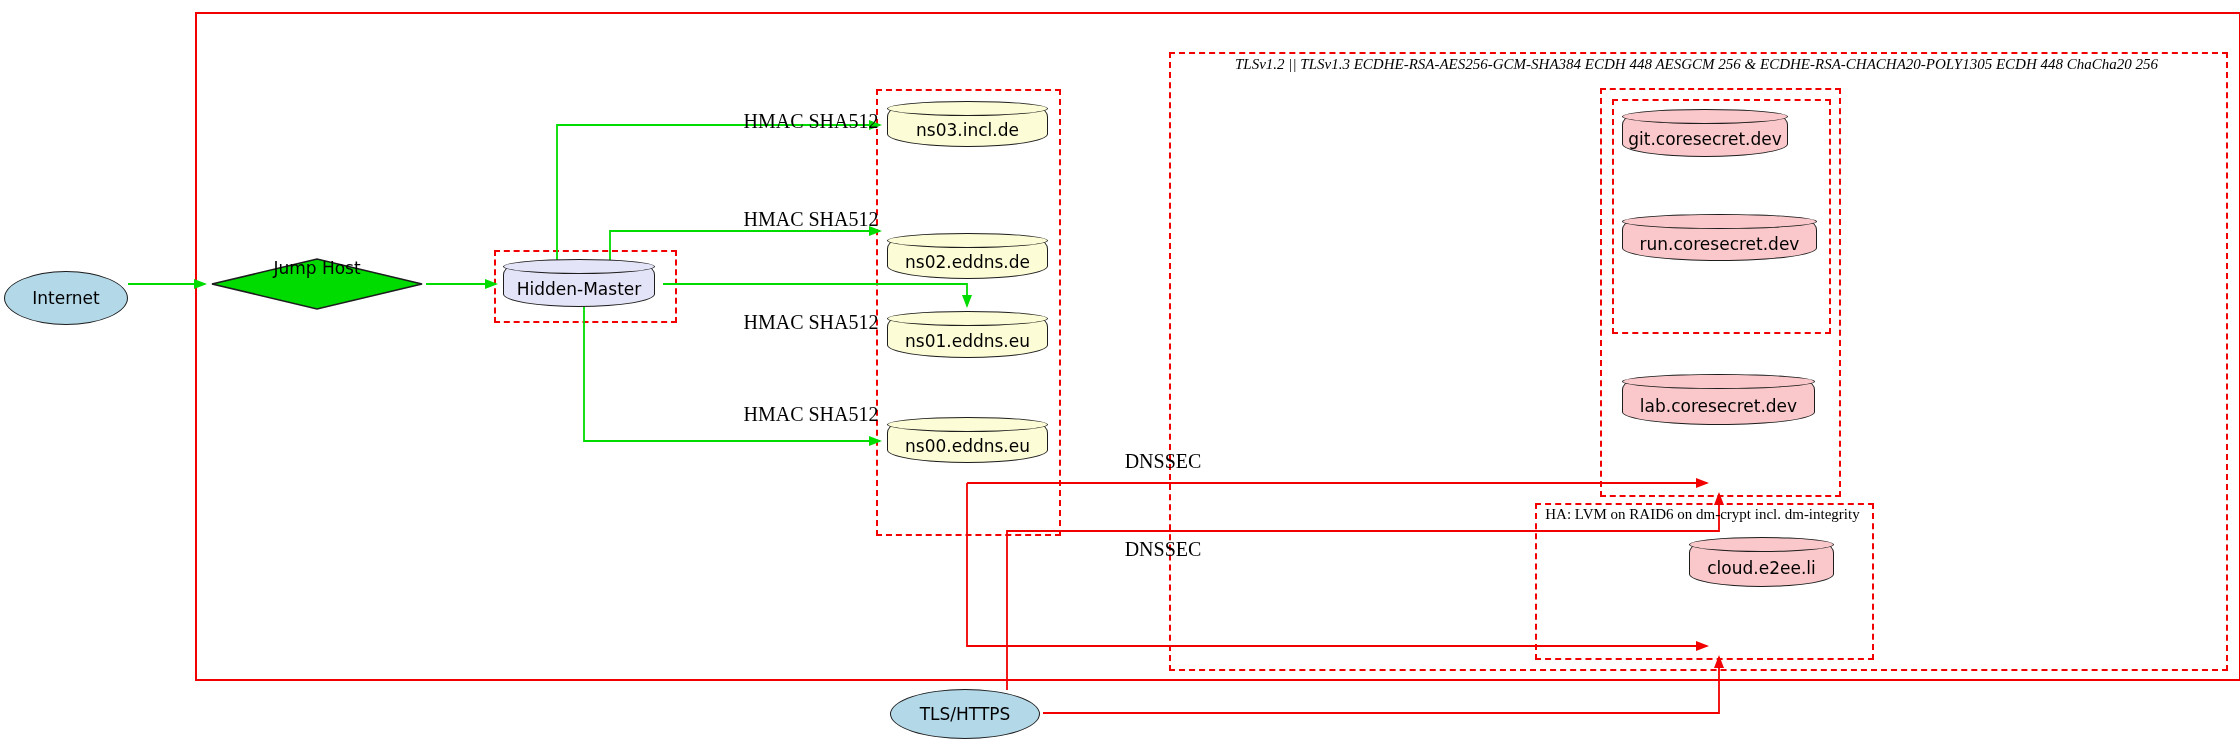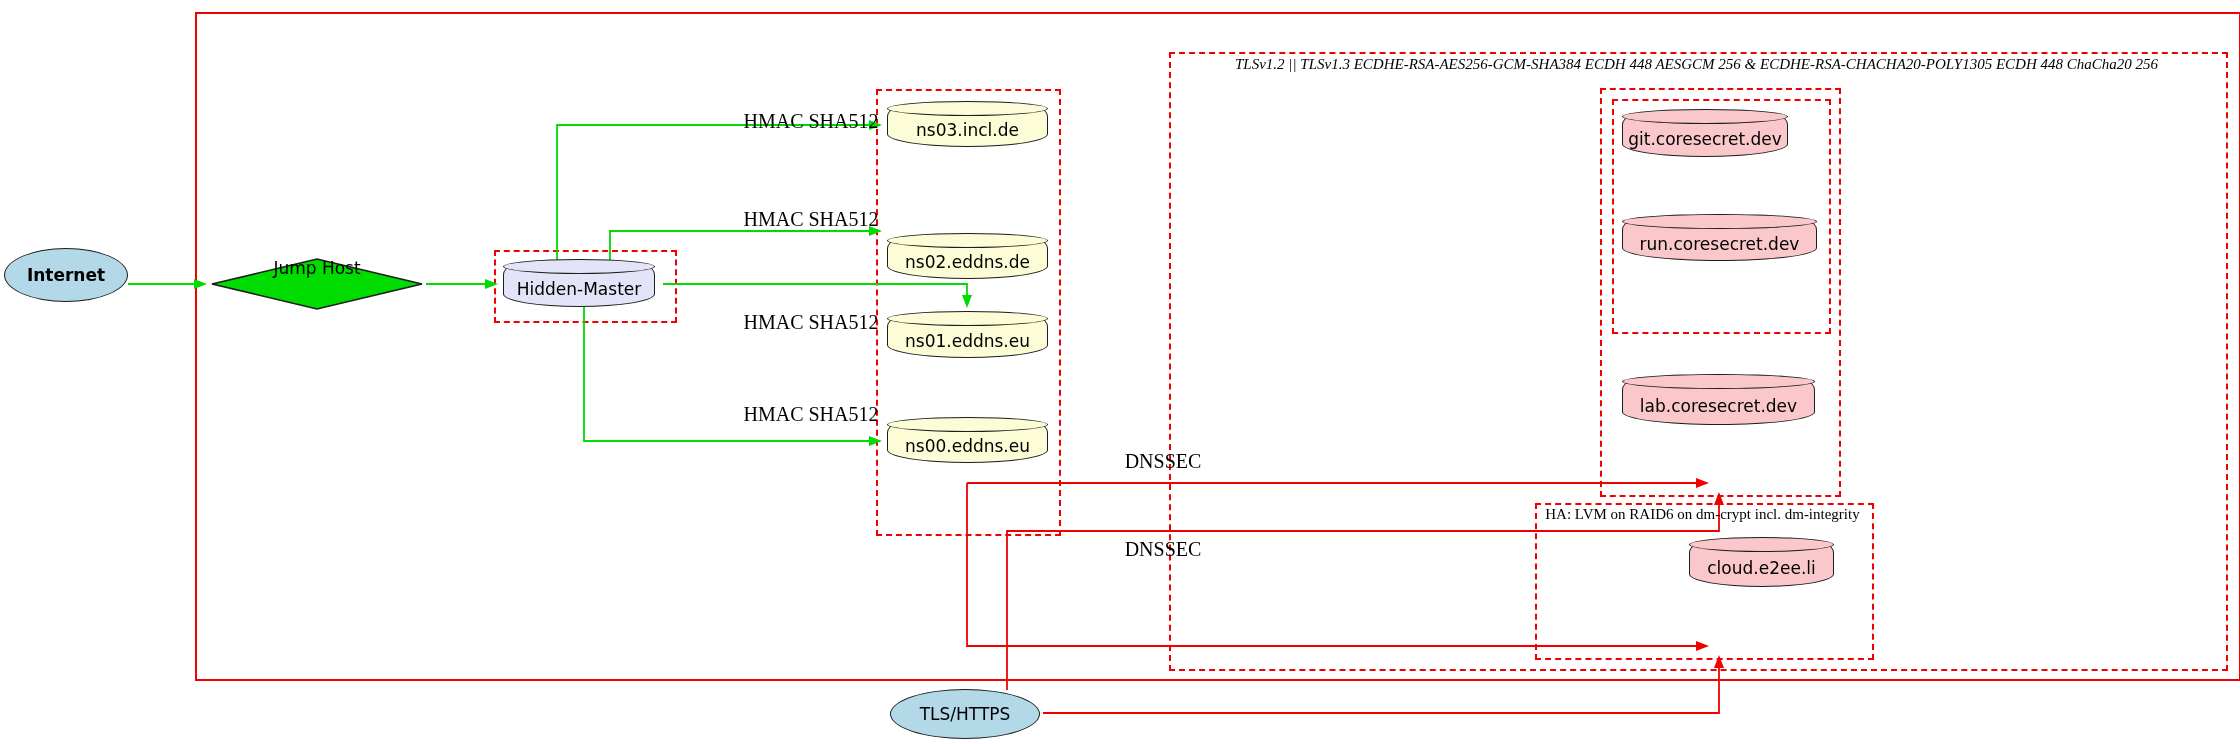--- a/index.html
+++ b/index.html
@@ -84,21 +84,21 @@
     <path class="e-red" d="M1043,713 H1719 V657" marker-end="url(#ar)"></path>
   </svg>
 
   <div class="edge-label" style="left:775px;top:121px;">HMAC SHA512</div>
   <div class="edge-label" style="left:775px;top:219px;">HMAC SHA512</div>
   <div class="edge-label" style="left:775px;top:322px;">HMAC SHA512</div>
   <div class="edge-label" style="left:775px;top:414px;">HMAC SHA512</div>
   <div class="edge-label" style="left:1127px;top:461px;">DNSSEC</div>
   <div class="edge-label" style="left:1127px;top:549px;">DNSSEC</div>
 
-  <div class="node ellipse" style="left:4px;top:248px;width:124px;height:54px;font-weight:bold;">
+  <div class="node ellipse" style="left:4px;top:271px;width:124px;height:54px;">
     <span>Internet</span>
   </div>
 
   <div class="node diamond" style="left:210px;top:258px;width:214px;height:52px;">
     <svg width="214" height="52">
       <polygon points="2,26 107,1 212,26 107,51" style="fill:var(--fill-gateway)" stroke="#1d1d1d" stroke-width="1.7"></polygon>
     </svg>
     <span class="dlabel">Jump Host</span>
   </div>
 

